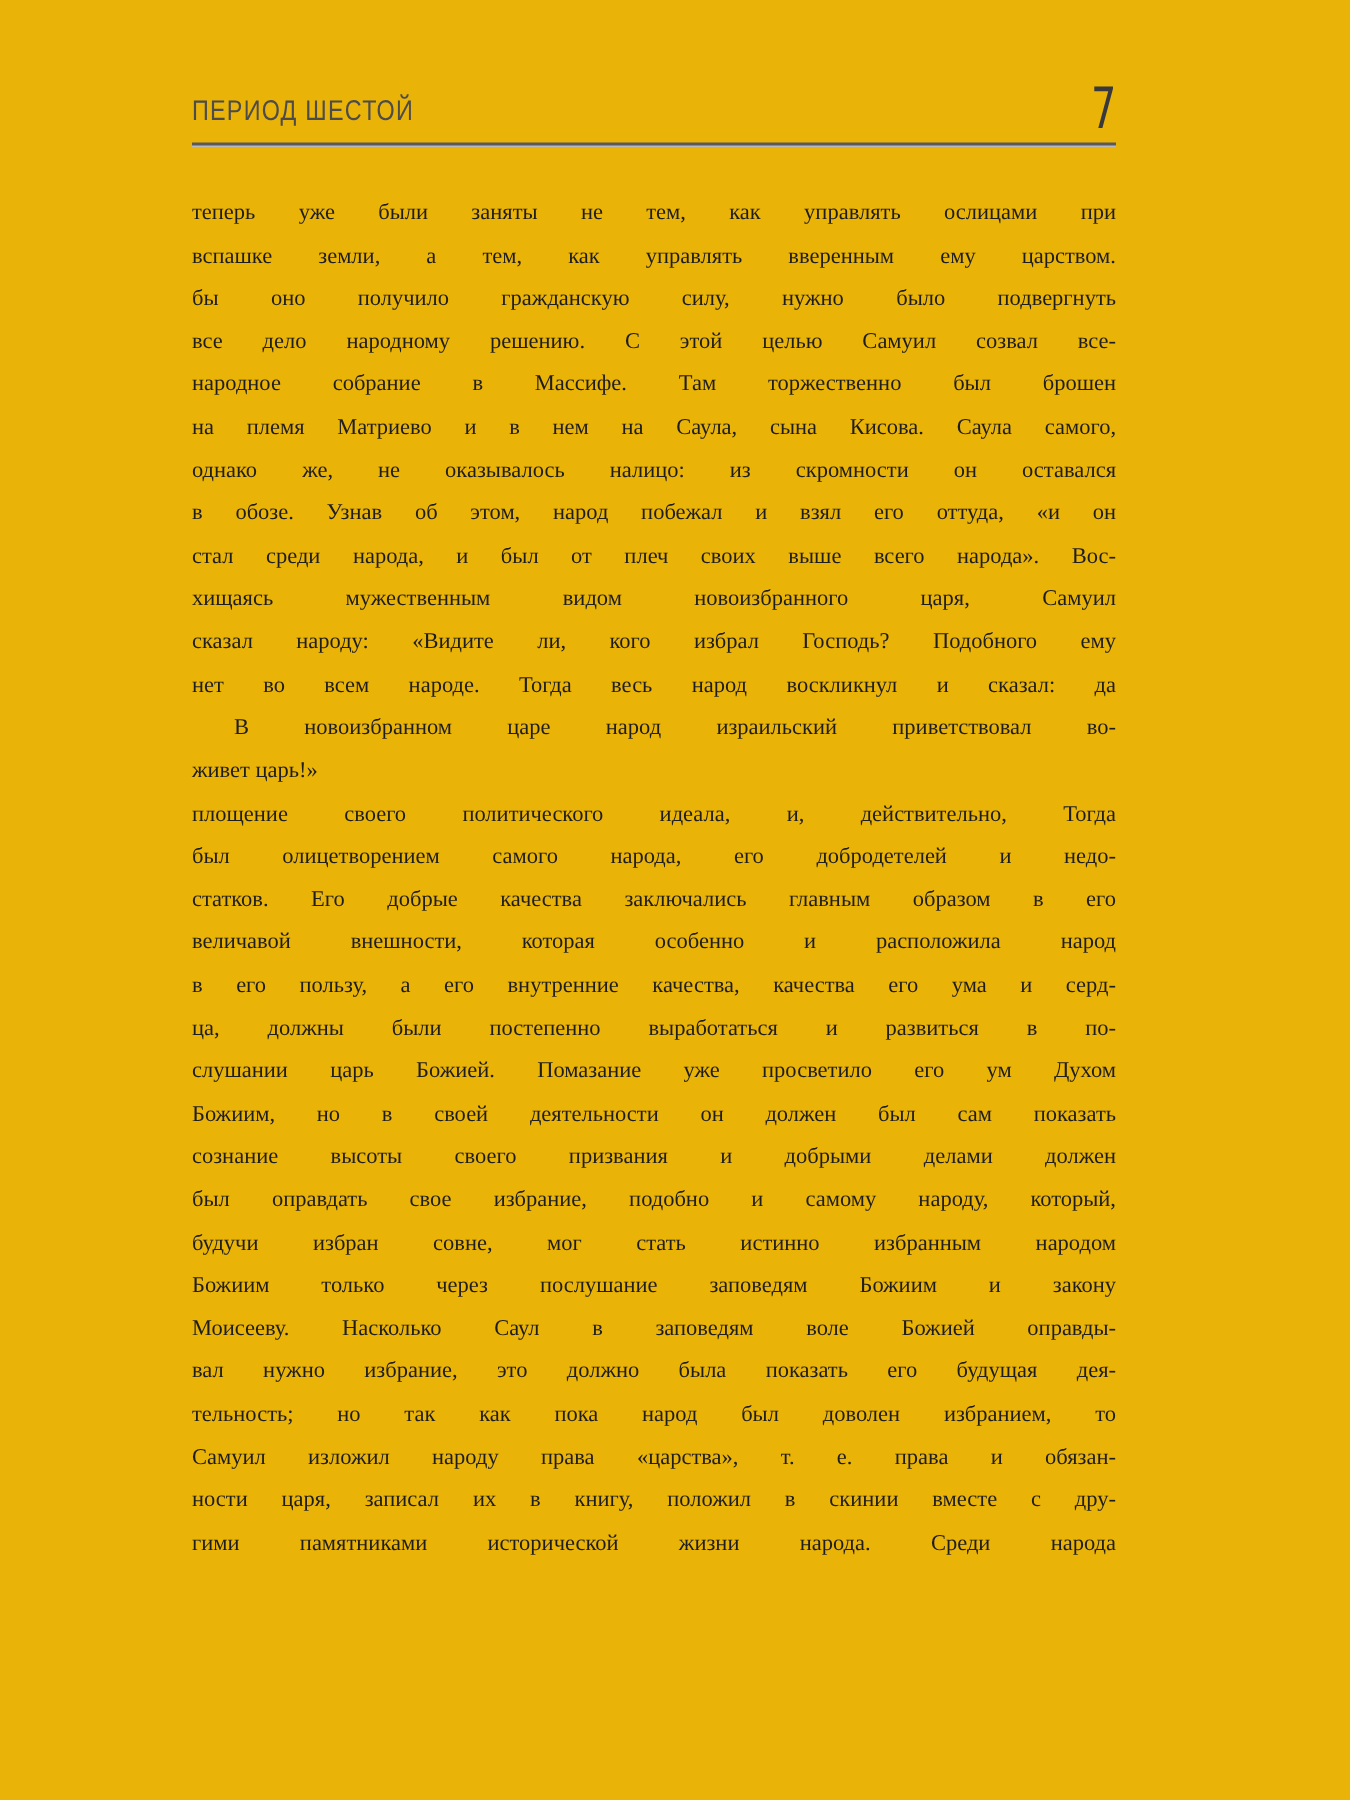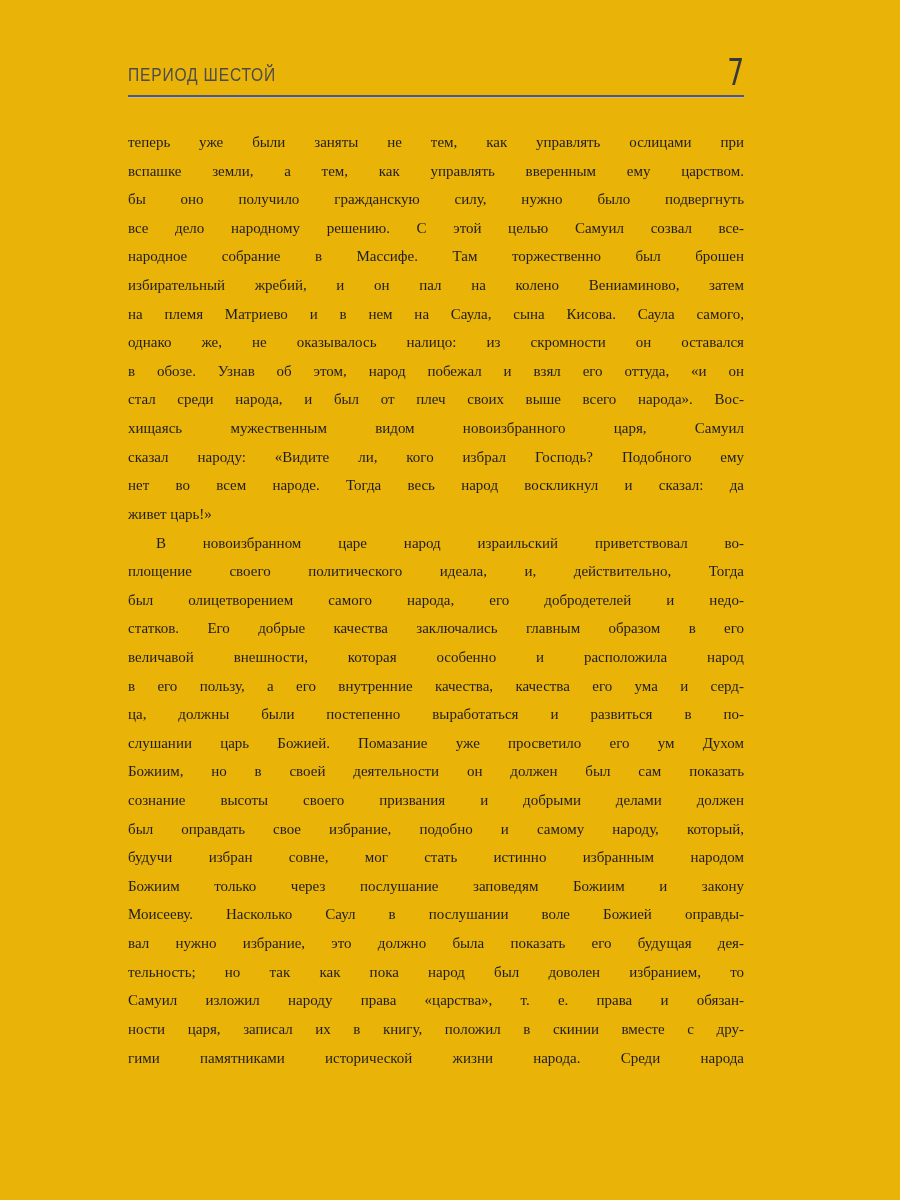--- a/index.html
+++ b/index.html
@@ -90,43 +90,42 @@
     <div id="page-number">7</div>
     <div id="head-rule"></div>
   </div>
 
   <div id="body-text">
       <div class="line justify">теперь уже были заняты не тем, как управлять ослицами при</div>
       <div class="line justify">вспашке земли, а тем, как управлять вверенным ему царством.</div>
       <div class="line justify">бы оно получило гражданскую силу, нужно было подвергнуть</div>
       <div class="line justify">все дело народному решению. С этой целью Самуил созвал все-</div>
       <div class="line justify">народное собрание в Массифе. Там торжественно был брошен</div>
-      <div class="line justify">избирательный жребий, и он пал на колено Вениаминово, затем</div>
       <div class="line justify">на племя Матриево и в нем на Саула, сына Кисова. Саула самого,</div>
       <div class="line justify">однако же, не оказывалось налицо: из скромности он оставался</div>
       <div class="line justify">в обозе. Узнав об этом, народ побежал и взял его оттуда, «и он</div>
       <div class="line justify">стал среди народа, и был от плеч своих выше всего народа». Вос-</div>
       <div class="line justify">хищаясь мужественным видом новоизбранного царя, Самуил</div>
       <div class="line justify">сказал народу: «Видите ли, кого избрал Господь? Подобного ему</div>
       <div class="line justify">нет во всем народе. Тогда весь народ воскликнул и сказал: да</div>
+      <div class="line justify indent">В новоизбранном царе народ израильский приветствовал во-</div>
       <div class="line">живет царь!»</div>
-      <div class="line justify indent">В новоизбранном царе народ израильский приветствовал во-</div>
       <div class="line justify">площение своего политического идеала, и, действительно, Тогда</div>
       <div class="line justify">был олицетворением самого народа, его добродетелей и недо-</div>
       <div class="line justify">статков. Его добрые качества заключались главным образом в его</div>
       <div class="line justify">величавой внешности, которая особенно и расположила народ</div>
       <div class="line justify">в его пользу, а его внутренние качества, качества его ума и серд-</div>
       <div class="line justify">ца, должны были постепенно выработаться и развиться в по-</div>
       <div class="line justify">слушании царь Божией. Помазание уже просветило его ум Духом</div>
       <div class="line justify">Божиим, но в своей деятельности он должен был сам показать</div>
       <div class="line justify">сознание высоты своего призвания и добрыми делами должен</div>
       <div class="line justify">был оправдать свое избрание, подобно и самому народу, который,</div>
       <div class="line justify">будучи избран совне, мог стать истинно избранным народом</div>
       <div class="line justify">Божиим только через послушание заповедям Божиим и закону</div>
-      <div class="line justify">Моисееву. Насколько Саул в послушании воле Божией оправды-</div>
+      <div class="line justify">Моисееву. Насколько Саул в заповедям воле Божией оправды-</div>
       <div class="line justify">вал нужно избрание, это должно была показать его будущая дея-</div>
       <div class="line justify">тельность; но так как пока народ был доволен избранием, то</div>
       <div class="line justify">Самуил изложил народу права «царства», т. е. права и обязан-</div>
       <div class="line justify">ности царя, записал их в книгу, положил в скинии вместе с дру-</div>
       <div class="line justify">гими памятниками исторической жизни народа. Среди народа</div>
     </div>
 
 </div>
 
 </body></html>

